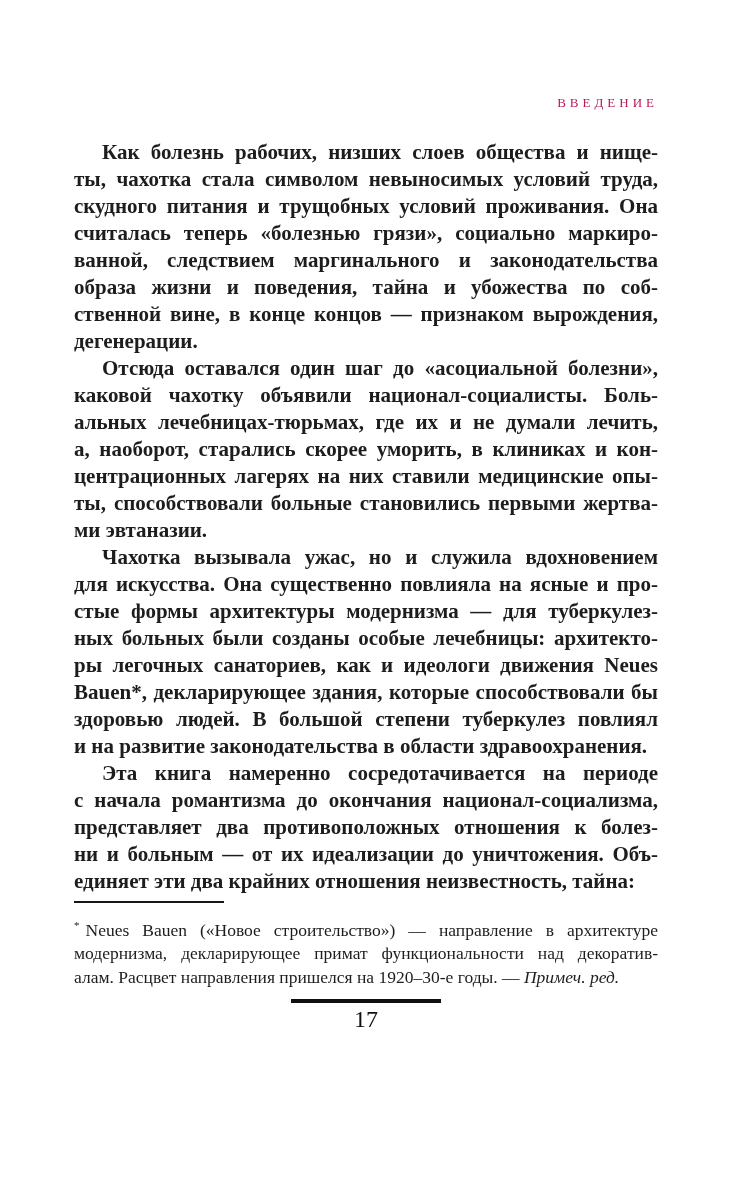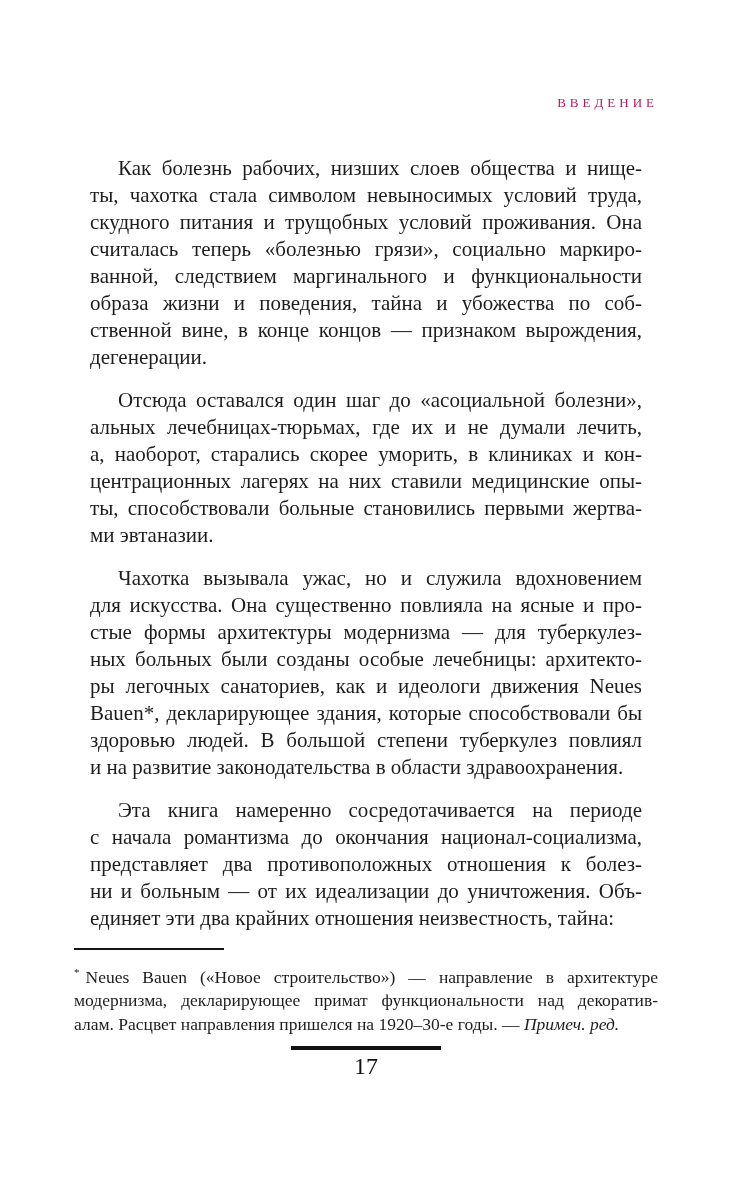--- a/index.html
+++ b/index.html
@@ -24,21 +24,21 @@
     letter-spacing: 4px;
     color: #be185d;
     text-transform: uppercase;
   }
   .content {
     position: absolute;
     left: 74px;
     top: 139px;
     width: 584px;
   }
-  .paragraph { margin: 16px; }
+  .paragraph { margin: 0; font-weight: bold; }
   .line {
     font-size: 21px;
     line-height: 27px;
     text-align: justify;
     text-align-last: justify;
     white-space: normal;
   }
   .line.first { padding-left: 28px; }
   .line.last { text-align-last: left; }
 
@@ -85,27 +85,28 @@
   <div class="running-header">ВВЕДЕНИЕ</div>
 
   <div class="content">
 
     <div class="body-text">
         <div class="paragraph">
           <div class="line first">Как болезнь рабочих, низших слоев общества и нище-</div>
           <div class="line">ты, чахотка стала символом невыносимых условий труда,</div>
           <div class="line">скудного питания и трущобных условий проживания. Она</div>
           <div class="line">считалась теперь «болезнью грязи», социально маркиро-</div>
-          <div class="line">ванной, следствием маргинального и функциональности</div>
+          <div class="line">ванной, следствием маргинального и законодательства</div>
           <div class="line">образа жизни и поведения, тайна и убожества по соб-</div>
           <div class="line">ственной вине, в конце концов — признаком вырождения,</div>
           <div class="line last">дегенерации.</div>
         </div>
         <div class="paragraph">
           <div class="line first">Отсюда оставался один шаг до «асоциальной болезни»,</div>
+          <div class="line">каковой чахотку объявили национал-социалисты. Боль-</div>
           <div class="line">альных лечебницах-тюрьмах, где их и не думали лечить,</div>
           <div class="line">а, наоборот, старались скорее уморить, в клиниках и кон-</div>
           <div class="line">центрационных лагерях на них ставили медицинские опы-</div>
           <div class="line">ты, способствовали больные становились первыми жертва-</div>
           <div class="line last">ми эвтаназии.</div>
         </div>
         <div class="paragraph">
           <div class="line first">Чахотка вызывала ужас, но и служила вдохновением</div>
           <div class="line">для искусства. Она существенно повлияла на ясные и про-</div>
           <div class="line">стые формы архитектуры модернизма — для туберкулез-</div>

